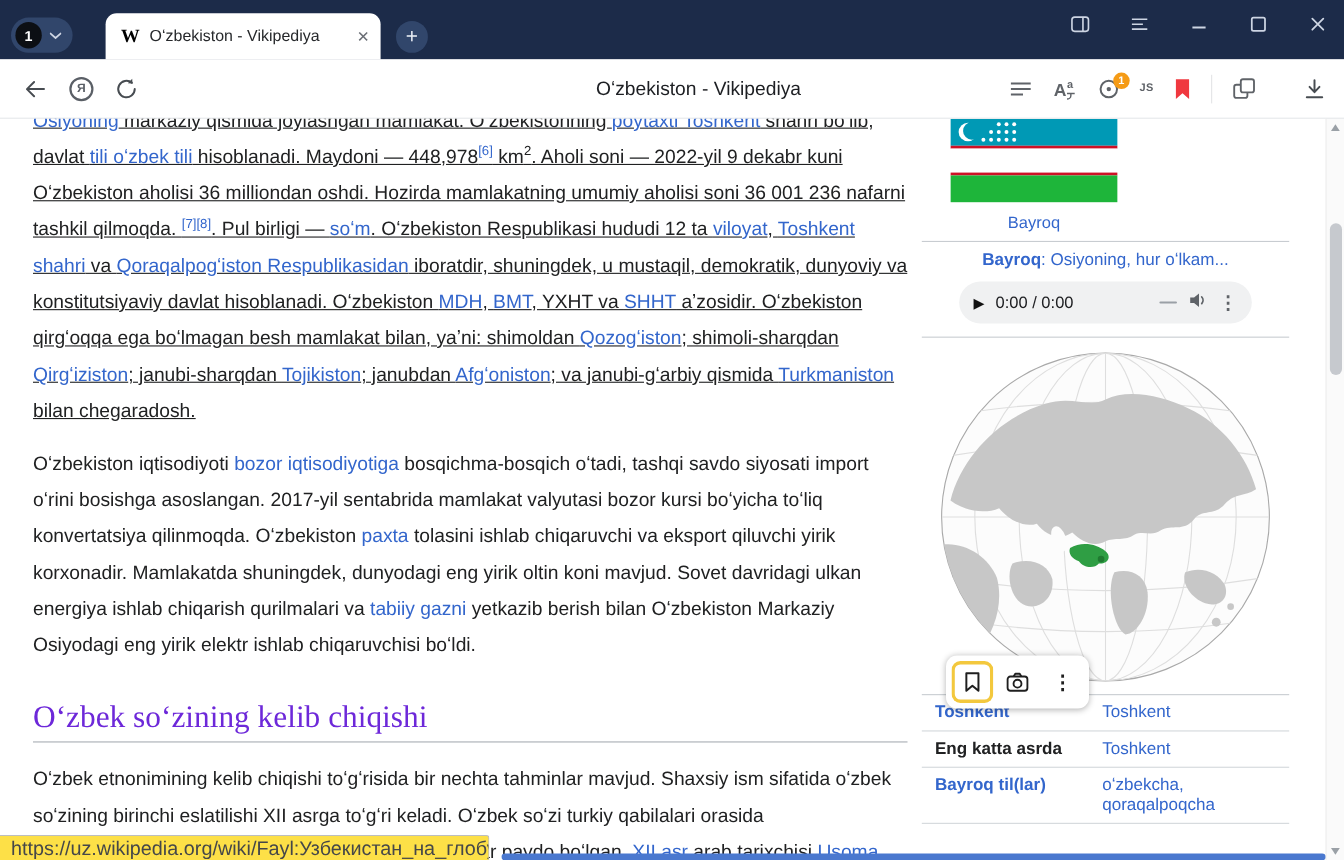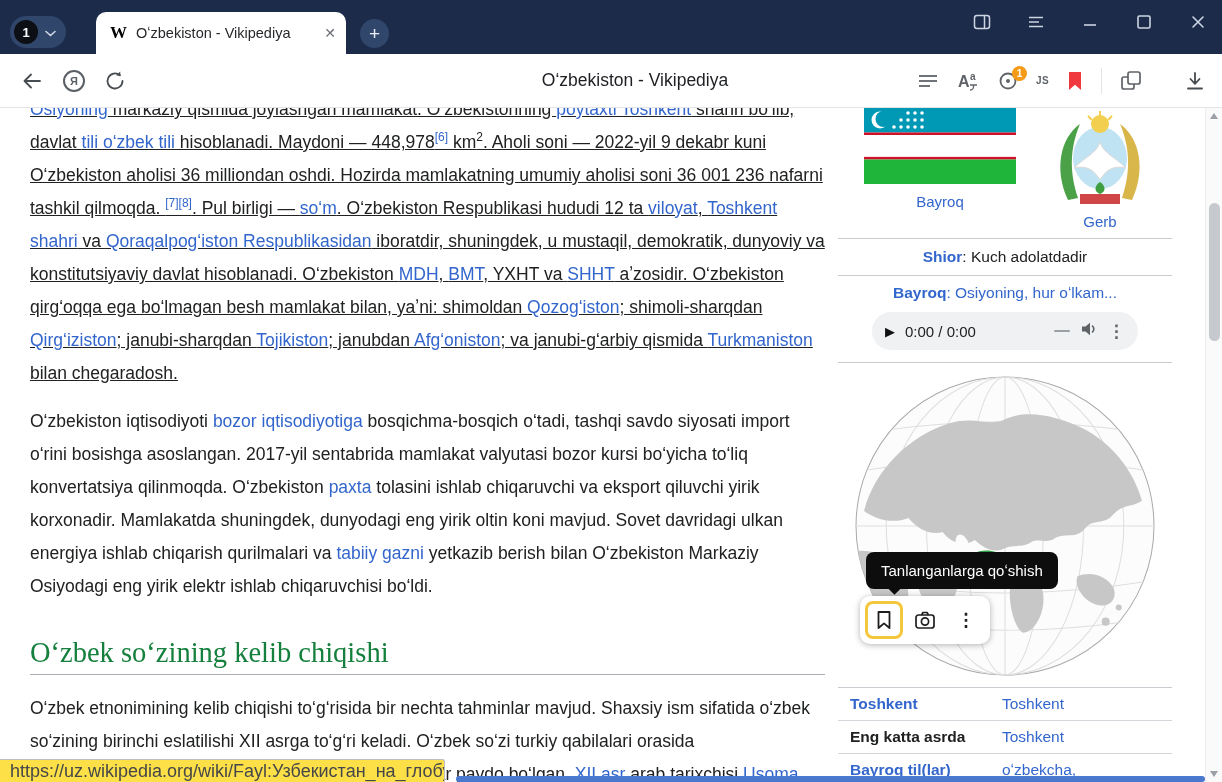--- a/index.html
+++ b/index.html
@@ -41,21 +41,21 @@
     background:#f59b16; color:#fff; font-size:10px; font-weight:700; display:grid; place-items:center; padding:0 3px; }
   .js-label { font-size:10px; font-weight:700; color:#5f6368; letter-spacing:.4px; cursor:pointer; }
   .tb-divider { width:1px; height:26px; background:#e3e4e6; }
   
   .content { position:absolute; top:108px; left:0; right:17px; bottom:0; overflow:hidden; background:#fff; }
   .article { position:absolute; left:30px; top:0; width:795px; }
   .para { font-size:17.5px; line-height:33px; color:#202122; margin:0 0 15px; }
   .para.first { margin-top:-15px;text-decoration:underline; }
   .wlink { color:#3366cc; cursor:pointer; }
   sup { font-size:12px; line-height:0; }
-  h2.sect { font-family:"Liberation Serif", serif; font-size:28.5px; font-weight:400; color:#15803d;
+  h2.sect { font-family:"Liberation Serif", serif; font-size:28.5px; font-weight:400; color:#6d28d9;
     margin:34px 0 17px; padding-bottom:5px; border-bottom:1px solid #a7adb3; }
   
   .infobox { position:absolute; left:838px; top:0; width:334px; font-size:15.5px; color:#202122; }
   .ib-images { display:flex; justify-content:space-between; align-items:flex-start;
     padding:0 18px 8px 26px; border-bottom:1px solid #c8ccd1; }
   .ib-imgwrap { text-align:center; }
   .ib-cap { margin-top:5px; color:#3366cc; font-size:15px; cursor:pointer; }
   .ib-motto { text-align:center; padding:9px 6px; border-bottom:1px solid #c8ccd1; }
   .blue { color:#3366cc; }
   .bold { font-weight:700; }
@@ -248,44 +248,22 @@
               <circle cx="30" cy="19" r="1.8"></circle>
                 <circle cx="37" cy="19" r="1.8"></circle>
                 <circle cx="44" cy="19" r="1.8"></circle>
                 <circle cx="51" cy="19" r="1.8"></circle>
                 <circle cx="58" cy="19" r="1.8"></circle>
             </g>
           </svg>
         </span>
         <div class="ib-cap">Bayroq</div>
       </div>
-      <div class="ib-imgwrap">
-        <span>
-          <svg width="108" height="96" viewBox="0 0 108 96">
-            <ellipse cx="54" cy="50" rx="27" ry="31" fill="#bfe3f2"></ellipse>
-            <circle cx="54" cy="16" r="9" fill="#f2cf4e"></circle>
-            <g stroke="#f2cf4e" stroke-width="2">
-                <line x1="54" y1="3" x2="54" y2="8"></line>
-                <line x1="42" y1="8" x2="46" y2="12"></line>
-                <line x1="66" y1="8" x2="62" y2="12"></line>
-              </g>
-            <path d="M22 92 C 8 62 14 30 34 16 C 23 42 24 66 32 90 Z" fill="#4aa147"></path>
-            <path d="M86 92 C 100 62 94 30 74 16 C 85 42 84 66 76 90 Z" fill="#d9b64a"></path>
-            <path d="M28 60 C 40 48 50 46 54 34 C 58 46 68 48 80 60 C 67 57 60 62 54 72 C 48 62 41 57 28 60 Z" fill="#ffffff" stroke="#d8d8d8" stroke-width="1"></path>
-            <path d="M34 86 H74 V96 H34 Z" fill="#d04545"></path>
-            <path d="M54 74 C 48 78 48 84 54 86 C 60 84 60 78 54 74 Z" fill="#3f9e3f"></path>
-          </svg>
-        </span>
-        <div class="ib-cap">Gerb</div>
-      </div>
     </div>
 
-    <div class="ib-motto">
-      <span class="blue bold">Shior</span><span>: Kuch adolatdadir</span>
-    </div>
 
     <div class="ib-anthem">
       <div>
         <span class="blue bold">Bayroq</span><span class="blue">: Osiyoning, hur oʻlkam...</span>
       </div>
       <div class="player">
         <span class="play-btn">▶</span>
         <span class="ptime">0:00 / 0:00</span>
         <span class="seek"></span>
         <span>
@@ -343,23 +321,20 @@
           <div class="ib-rlabel">Eng katta asrda</div>
           <div class="ib-rvalue">Toshkent</div>
         </div>
         <div class="ib-row">
           <div class="ib-rlabel blue">Bayroq til(lar)</div>
           <div class="ib-rvalue">oʻzbekcha,
 qoraqalpoqcha</div>
         </div>
       </div>
 
-    <div class="tooltip">
-      <span>Tanlanganlarga qoʻshish</span>
-    </div>
     <div class="img-actions">
       <button class="ia-btn save">
         <svg width="16" height="20" viewBox="0 0 16 20">
             <path d="M2.5 2 h11 v16 l-5.5 -4.6 -5.5 4.6 Z" fill="none" stroke="#1f1f1f" stroke-width="1.8" stroke-linejoin="round"></path>
           </svg>
       </button>
       <button class="ia-btn">
         <svg width="22" height="20" viewBox="0 0 22 20">
             <rect x="2" y="5" width="18" height="13" rx="2.5" fill="none" stroke="#1f1f1f" stroke-width="1.7"></rect>
             <path d="M7.5 5 L9 2.5 H13 L14.5 5" fill="none" stroke="#1f1f1f" stroke-width="1.7" stroke-linejoin="round"></path>

